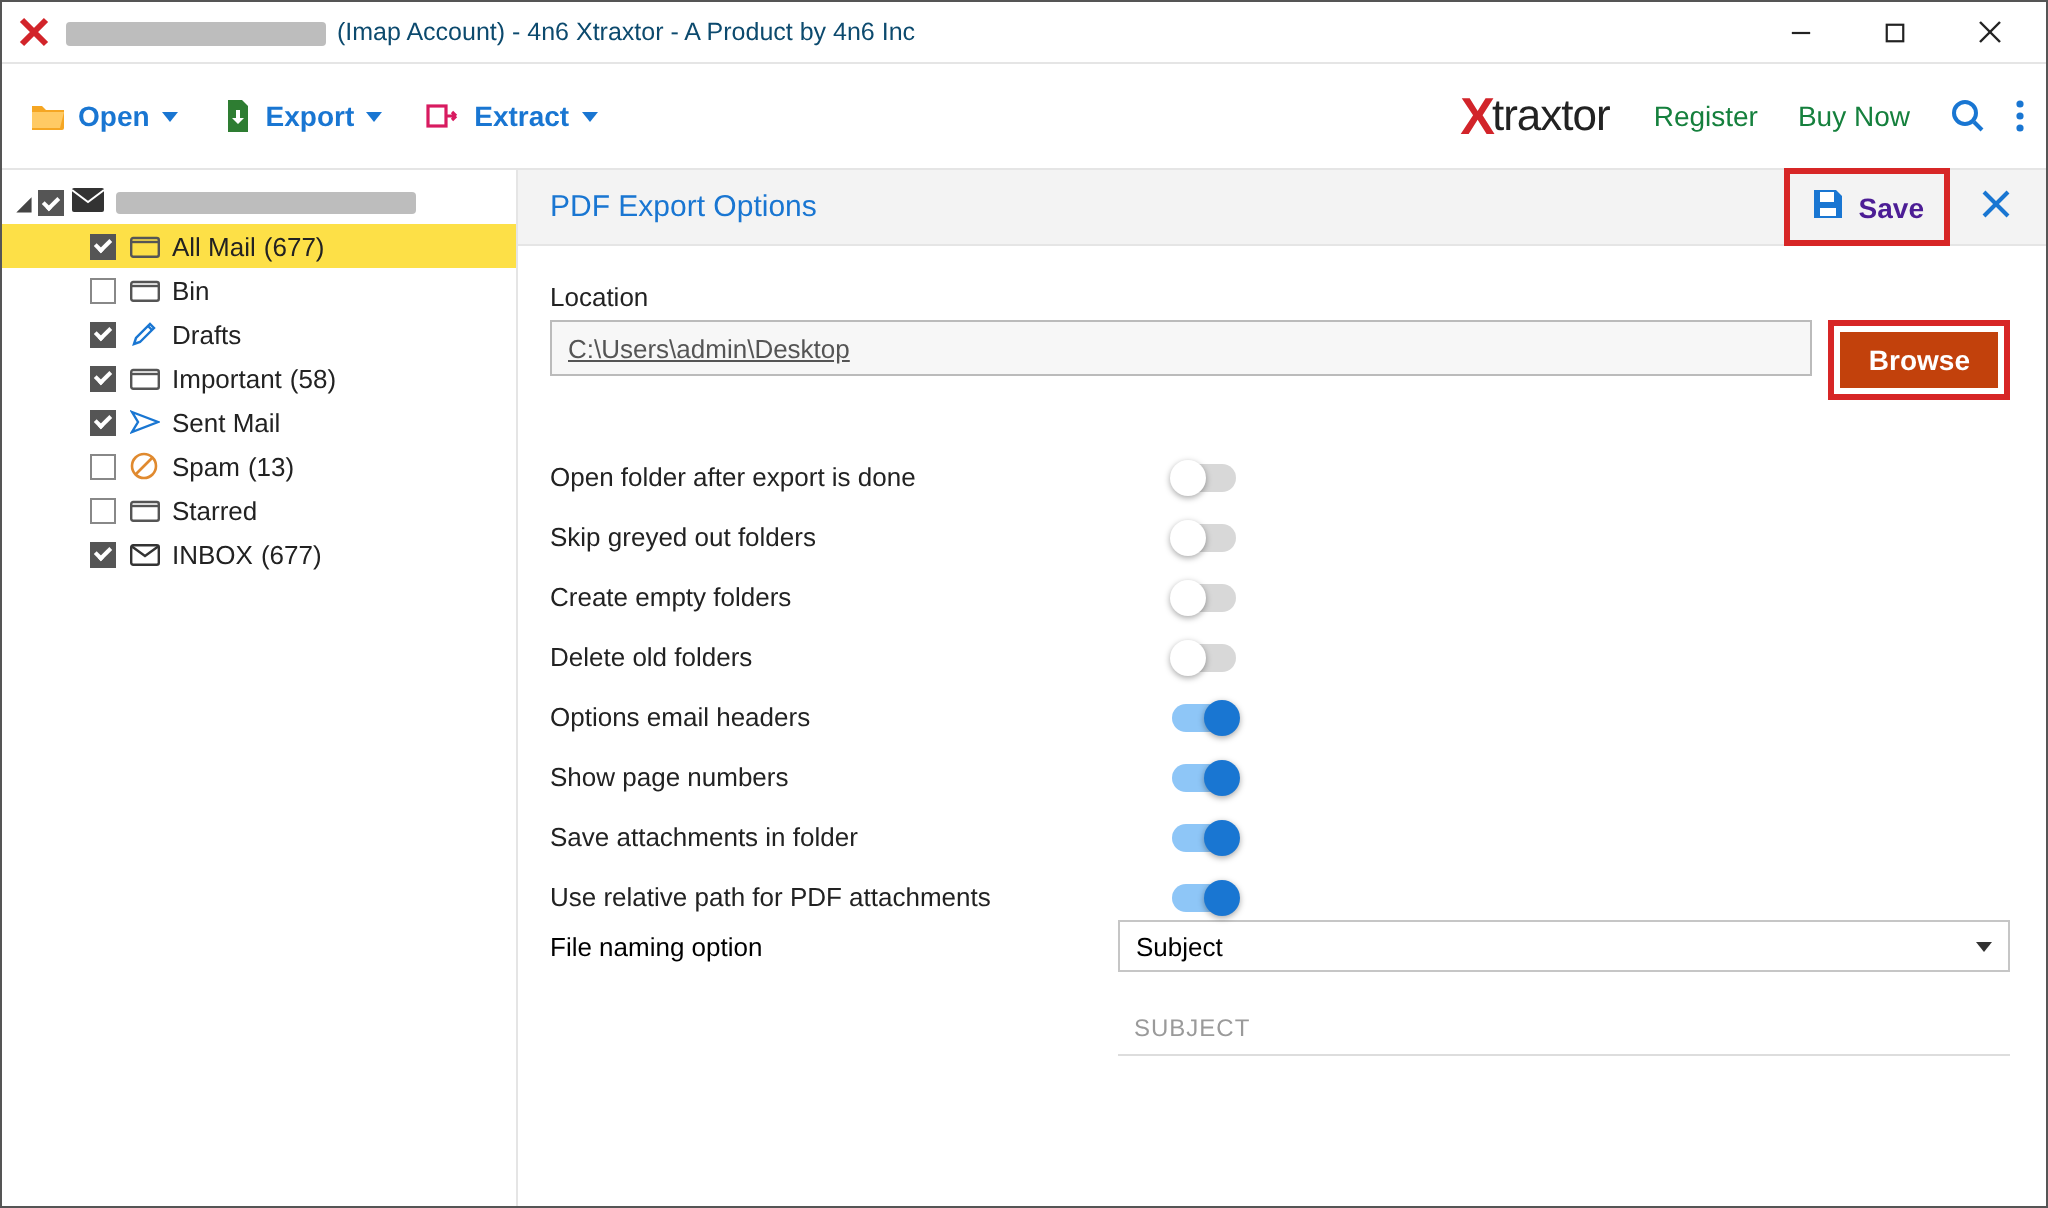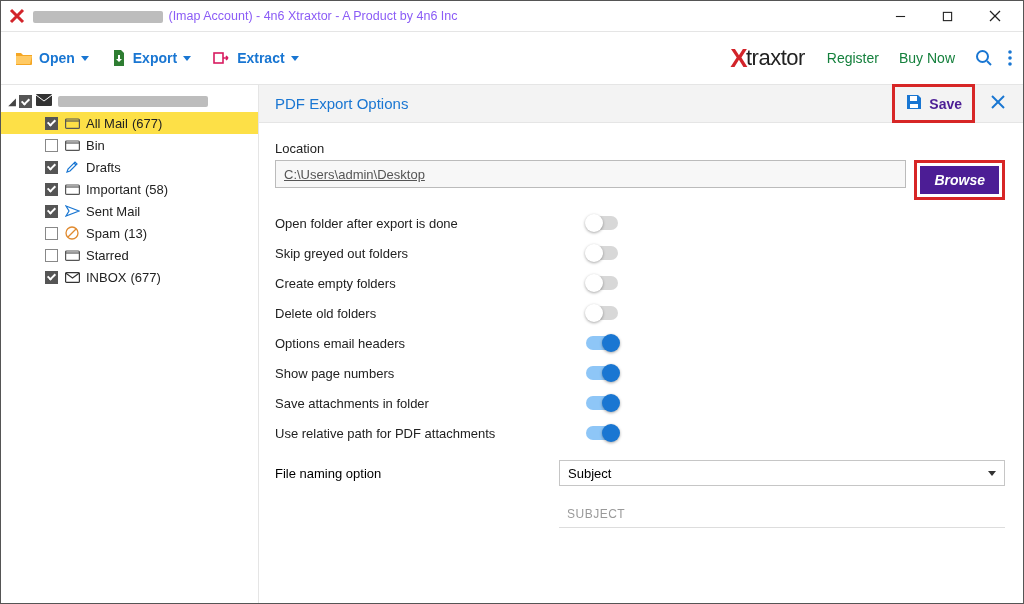--- a/index.html
+++ b/index.html
@@ -1,20 +1,20 @@
 <!DOCTYPE html>
 <html><head>
 <meta charset="utf-8">
 <style>
   * { box-sizing: border-box; margin: 0; padding: 0; font-family: "Segoe UI", Arial, sans-serif; }
   html, body { width: 1024px; height: 604px; overflow: hidden; background: #fff; }
   .window { width: 1024px; height: 604px; border: 1px solid #555; display: flex; flex-direction: column; background: #fff; }
 
   
-  .titlebar { height: 30px; display: flex; align-items: center; padding: 0 6px 0 8px; font-size: 12.5px; color: #8b5cf6; }
+  .titlebar { height: 30px; display: flex; align-items: center; padding: 0 6px 0 8px; font-size: 12.5px; color: #0c4a6e; }
   .titlebar .logo { width: 16px; height: 16px; margin-right: 6px; color: #d2242a; }
   .titlebar .title { flex: 0 0 auto; white-space: nowrap; }
   .titlebar .redact { display: inline-block; vertical-align: middle; width: 130px; height: 12px; background: #bdbdbd; border-radius: 2px; margin: 0 2px; }
   .titlebar .spacer { flex: 1; }
   .titlebar .winbtns { display: flex; gap: 2px; }
   .winbtn { width: 45px; height: 28px; display: flex; align-items: center; justify-content: center; color: #222; }
   .winbtn svg { width: 11px; height: 11px; stroke: currentColor; stroke-width: 1.2; fill: none; }
   .winbtn.close svg { width: 12px; height: 12px; }
 
   
@@ -59,24 +59,24 @@
   .save-box { border: 3px solid #d72626; padding: 2px 4px; display: flex; align-items: center; margin-right: 10px; }
   .save-btn { display: flex; align-items: center; color: #4c1d95; font-size: 14px; font-weight: 600; padding: 4px 6px; cursor: pointer; }
   .save-btn .icn { margin-right: 6px; color: #1976d2; }
   .close-panel { color: #1976d2; font-size: 22px; padding: 0 4px; cursor: pointer; font-weight: 400; }
 
   .panel-body { padding: 18px 18px 10px 16px; flex: 1; overflow: auto; }
   .field-label { font-size: 13px; color: #222; margin-bottom: 4px; }
   .loc-row { display: flex; align-items: stretch; }
   .loc-input { flex: 1; height: 28px; border: 1px solid #bbb; background: #f7f7f7; font-size: 13px; padding: 0 8px; color: #555; text-decoration: underline; }
   .browse-wrap { border: 3px solid #d72626; padding: 3px; margin-left: 8px; }
-  .browse-btn { background: #4c1d95; color: #fff; font-size: 14px; font-weight: 600; border: none; padding: 4px 14px; height: 28px; cursor: pointer; font-style: italic; }
+  .browse-btn { background: #c2410c; color: #fff; font-size: 14px; font-weight: 600; border: none; padding: 4px 14px; height: 28px; cursor: pointer; }
 
   .opt-block { margin-top: 16px; }
-  .opt-row { display: flex; align-items: flex-start; height: 30px; font-size: 13px; color: #222; gap: 27px; }
+  .opt-row { display: flex; align-items: flex-end; height: 30px; font-size: 13px; color: #222; gap: 27px; }
   .opt-row .opt-label { width: 284px; }
   .toggle { position: relative; width: 32px; height: 14px; border-radius: 8px; background: #d8d8d8; flex: 0 0 auto; cursor: pointer; }
   .toggle .knob { position: absolute; top: -2px; left: -1px; width: 18px; height: 18px; background: #fff; border-radius: 50%; box-shadow: 0 1px 3px rgba(0,0,0,0.35); }
   .toggle.on { background: #8ec6f7; }
   .toggle.on .knob { left: auto; right: -2px; background: #1976d2; }
 
   .select-row { display: flex; align-items: center; height: 30px; font-size: 13px; margin-top: 2px; }
   .select-row .opt-label { width: 284px; }
   .select { flex: 1; height: 26px; border: 1px solid #c6c6c6; display: flex; align-items: center; padding: 0 8px; font-size: 13px; justify-content: space-between; cursor: pointer; }
   .select .sel-caret { border-top-color: #333; }

